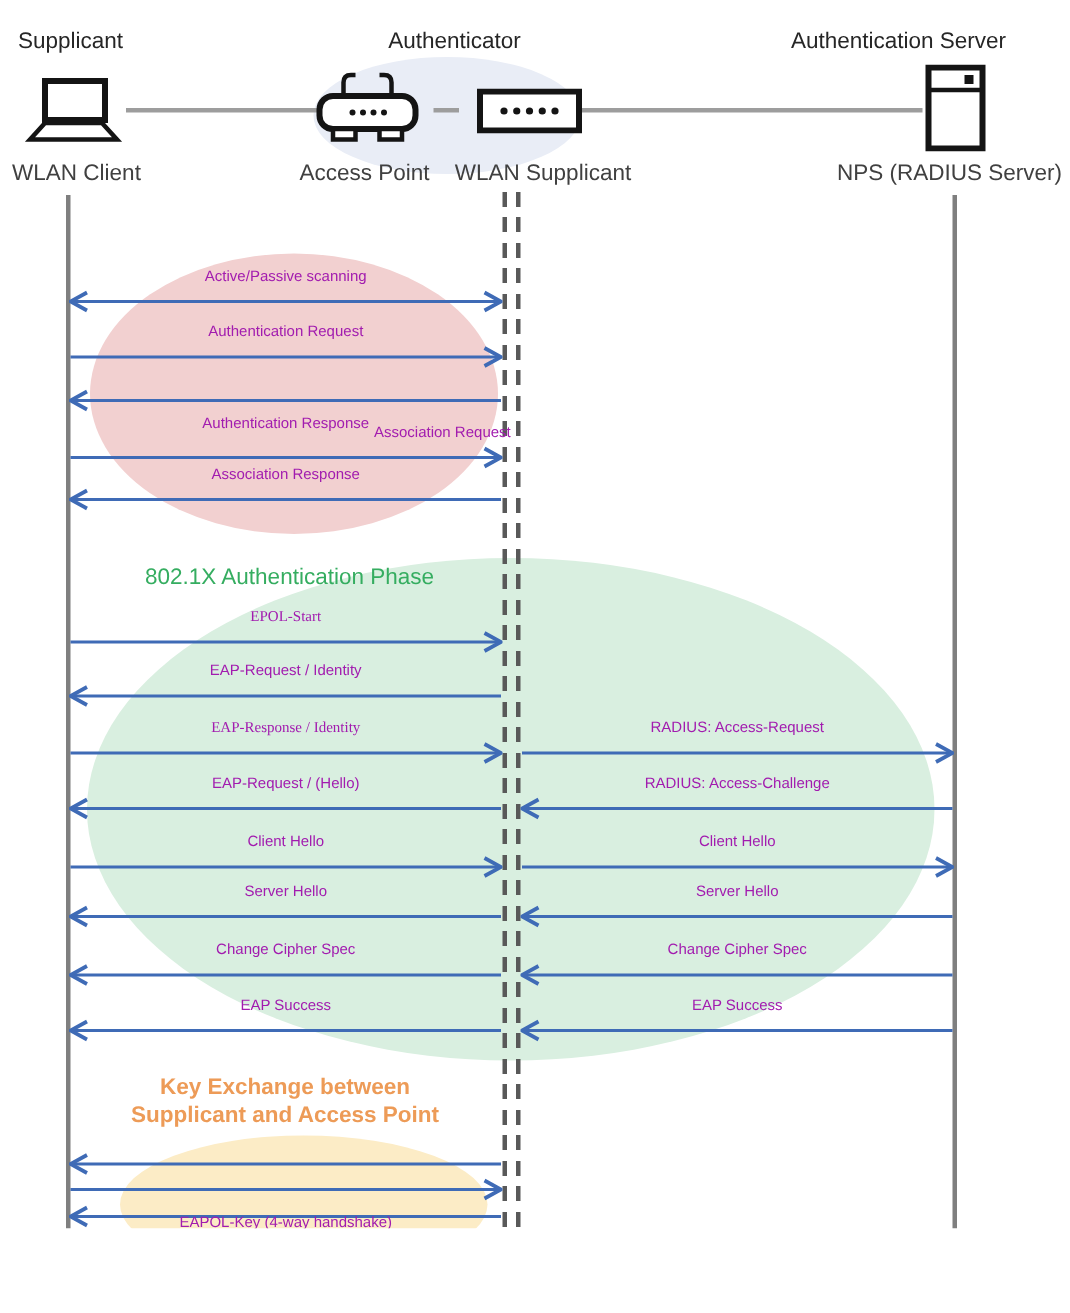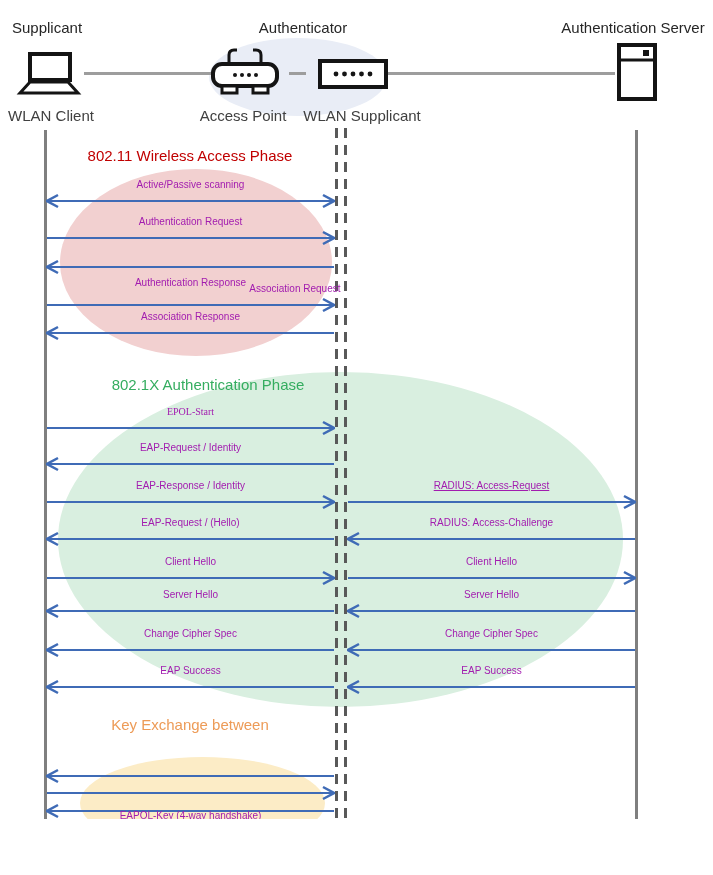--- a/index.html
+++ b/index.html
@@ -18,36 +18,36 @@
   .dashline{position:absolute;top:128px;height:728px;width:3px;z-index:2;
     background:repeating-linear-gradient(to bottom,var(--dash) 0 10px,transparent 10px 17px);}
   
   .phase-ellipse{position:absolute;border-radius:50%;z-index:1;}
   .pe1{left:60px;top:169px;width:272px;height:187px;background:var(--p1e);}
   .pe2{left:58px;top:372px;width:565px;height:335px;background:var(--p2e);}
   .pe3{left:80px;top:757px;width:245px;height:92px;background:var(--p3e);}
   
   .phase-title{position:absolute;width:300px;text-align:center;font-size:15px;z-index:5;line-height:19px;}
   .p1{left:40px;top:146px;color:var(--p1c);}
-  .p2{left:58px;top:375px;color:var(--p2c);}
-  .p3{left:40px;top:715px;color:var(--p3c);}
+  .p2{left:43px;top:375px;color:var(--p2c);}
+  .p3{left:40px;top:715px;color:var(--p3c);font-weight:bold;}
   
   .msg{position:absolute;height:18px;z-index:6;}
   .msg svg{display:block;}
   .msg svg path,.msg svg line{stroke:var(--arrow);fill:none;}
   .msg-label{position:absolute;width:300px;text-align:center;font-size:10px;color:#a21caf;z-index:6;white-space:nowrap;}
 </style>
 </head>
 <body>
 
 <div class="canvas">
 
   <div class="role-label" style="left:12px">Supplicant</div>
   <div class="role-label" style="left:303px;transform:translateX(-50%)">Authenticator</div>
-  <div class="role-label" style="left:633px;transform:translateX(-50%)">Authentication Server</div>
+  <div class="role-label" style="left:599px;transform:translateX(-50%)">Authentication Server</div>
 
   <div class="node-ellipse"></div>
 
   <div class="conn" style="left:84px;width:128px"></div>
   <div class="conn" style="left:289px;width:17px"></div>
   <div class="conn" style="left:387px;width:228px"></div>
 
   <svg class="icon" style="left:14px;top:52px" width="70" height="44" viewBox="0 0 70 44">
     <rect x="16" y="2" width="40" height="26" fill="#fff" stroke="#141414" stroke-width="4"></rect>
     <path d="M6 41 L16 30 H54 L64 41 Z" fill="#fff" stroke="#141414" stroke-width="3"></path>
@@ -73,34 +73,35 @@
   </svg>
   <svg class="icon" style="left:616px;top:43px" width="42" height="58" viewBox="0 0 42 58">
     <rect x="3" y="2" width="36" height="54" fill="#fff" stroke="#141414" stroke-width="4"></rect>
     <line x1="3" y1="17" x2="39" y2="17" stroke="#141414" stroke-width="3"></line>
     <rect x="27" y="7" width="6" height="6" fill="#141414"></rect>
   </svg>
 
   <div class="node-label" style="left:51px">WLAN Client</div>
   <div class="node-label" style="left:243px">Access Point</div>
   <div class="node-label" style="left:362px">WLAN Supplicant</div>
+  <div class="node-label" style="left:633px">NPS (RADIUS Server)</div>
 
   <div class="lifeline" style="left:44px"></div>
   <div class="dashline" style="left:335px"></div>
   <div class="dashline" style="left:344px"></div>
   <div class="lifeline" style="left:635px"></div>
 
   <div class="phase-ellipse pe1"></div>
   <div class="phase-ellipse pe2"></div>
   <div class="phase-ellipse pe3"></div>
 
-  <div class="phase-title p1">802.11 Wireless Access Phase</div>
   <div class="phase-title p2">802.1X Authentication Phase</div>
   <div class="phase-title p3">
     <div>Key Exchange between</div>
+    <div>Supplicant and Access Point</div>
   </div>
 
   <div id="msg-layer">
       <div class="msg" style="left: 46px; top: 192px; width: 289px;">
         <svg width="289" height="18">
           <line x1="1" y1="9" x2="288" y2="9" stroke-width="2"></line>
           <path d="M277 3 L288 9 L277 15" stroke-width="2.5"></path>
           <path d="M12 3 L1 9 L12 15" stroke-width="2.5"></path>
         </svg>
       </div>
@@ -146,28 +147,28 @@
           <path d="M12 3 L1 9 L12 15" stroke-width="2.5"></path>
         </svg>
       </div>
       <div class="msg-label" style="left: 40.5px; top: 442px;">EAP-Request / Identity</div>
       <div class="msg" style="left: 46px; top: 493px; width: 289px;">
         <svg width="289" height="18">
           <line x1="1" y1="9" x2="288" y2="9" stroke-width="2"></line>
           <path d="M277 3 L288 9 L277 15" stroke-width="2.5"></path>
         </svg>
       </div>
-      <div class="msg-label" style="left: 40.5px; top: 480px;">EAP-Response / Identity</div>
+      <div class="msg-label" style="left: 40.5px; top: 480px; font-family: Liberation Serif, serif;">EAP-Response / Identity</div>
       <div class="msg" style="left: 347px; top: 493px; width: 289px;">
         <svg width="289" height="18">
           <line x1="1" y1="9" x2="288" y2="9" stroke-width="2"></line>
           <path d="M277 3 L288 9 L277 15" stroke-width="2.5"></path>
         </svg>
       </div>
-      <div class="msg-label" style="left: 341.5px; top: 480px; text-decoration: underline;">RADIUS: Access-Request</div>
+      <div class="msg-label" style="left: 341.5px; top: 480px;">RADIUS: Access-Request</div>
       <div class="msg" style="left: 46px; top: 530px; width: 289px;">
         <svg width="289" height="18">
           <line x1="1" y1="9" x2="288" y2="9" stroke-width="2"></line>
           <path d="M12 3 L1 9 L12 15" stroke-width="2.5"></path>
         </svg>
       </div>
       <div class="msg-label" style="left: 40.5px; top: 517px;">EAP-Request / (Hello)</div>
       <div class="msg" style="left: 347px; top: 530px; width: 289px;">
         <svg width="289" height="18">
           <line x1="1" y1="9" x2="288" y2="9" stroke-width="2"></line>

